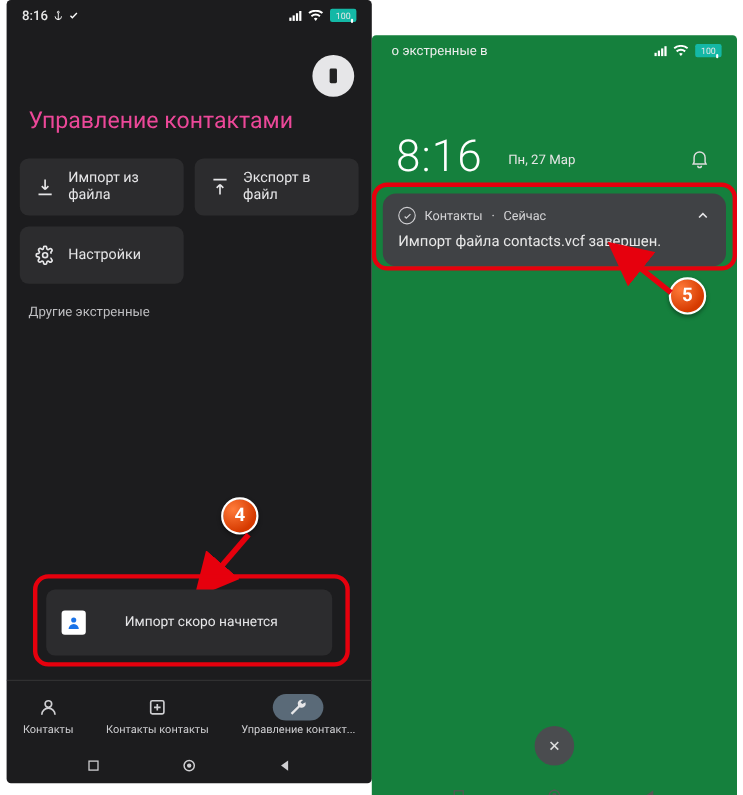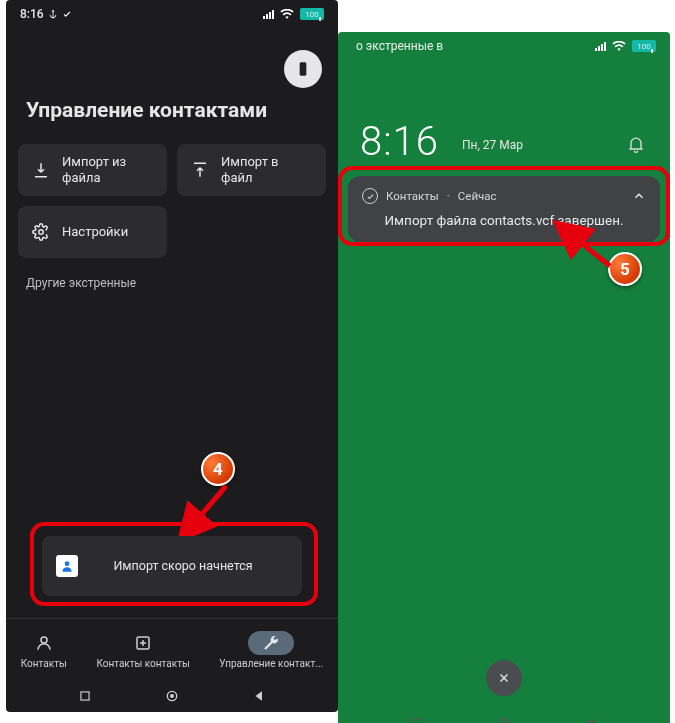--- a/index.html
+++ b/index.html
@@ -25,21 +25,21 @@
   .bars i:nth-child(3){height:7px;} .bars i:nth-child(4){height:9px;}
   .wifi-svg { width:14px; height:10px; }
   .bat { width:24px; height:12px; border:6px solid #14b8a6; border-radius:2px; font-size:8px; display:flex; align-items:center; justify-content:center; position:relative; }
   .bat::after{content:""; position:absolute; right:-3px; top:3px; width:2px; height:4px; background:#fff; border-radius:1px;}
 
   
   .fab-circle {
     position:absolute; top:50px; right:16px; width:38px; height:38px; border-radius:50%;
     background:#e6e6e8; display:flex; align-items:center; justify-content:center;
   }
-  .page-title { color:#e5e5e5; font-size:21px; font-weight:700; position:absolute; top:98px; left:20px; }
+  .page-title { color:#ec4899; font-size:21px; font-weight:400; position:absolute; top:98px; left:20px; }
   .btn-grid { position:absolute; top:144px; left:12px; right:12px; display:grid; grid-template-columns:1fr 1fr; gap:10px; }
   .tile {
     background:#2c2c2e; border-radius:8px; padding:5px 14px;
     display:flex; align-items:center; gap:12px; min-height:52px;
   }
   .tile-full { grid-column: span 1; }
   .tile svg { flex:0 0 auto; }
   .tile span { color:#e6e6e8; font-size:13px; line-height:1.25; }
   .sec-label { position:absolute; top:276px; left:20px; color:#bfbfc2; font-size:12px; }
   .row-item { position:absolute; top:300px; left:12px; right:12px; padding:10px 8px; display:flex; align-items:center; gap:14px; }
@@ -85,21 +85,21 @@
   .big-clock { position:absolute; top:86px; left:22px; color:#fff; font-size:40px; font-weight:300; letter-spacing:1px; }
   .dateline { position:absolute; top:106px; left:124px; color:#e6e6e6; font-size:12px; }
   .bell { position:absolute; top:100px; right:22px; width:24px; height:24px; border-radius:50%; display:flex; align-items:center; justify-content:center;}
   .notif {
     position:absolute; top:144px; left:10px; right:10px; background:#404245; border-radius:12px;
     padding:12px 14px 14px 14px; color:#e8e8e8;
   }
   .notif-h { display:flex; align-items:center; gap:8px; font-size:11.5px; color:#d5d5d7; margin-bottom:8px;}
   .notif-h .app-ic{ width:16px; height:16px; border-radius:50%; border:1.5px solid #cfcfd2; display:flex; align-items:center; justify-content:center;}
   .notif-h .chev { margin-left:auto; }
-  .notif-msg { font-size:13.5px;text-align:center; }
+  .notif-msg { font-size:13.5px; }
 
   .dismiss { position:absolute; bottom:48px; left:50%; transform:translateX(-50%); width:36px; height:36px; border-radius:50%; background:#4a4c4f; display:flex; align-items:center; justify-content:center;}
   .nav-right { position:absolute; bottom:6px; left:0; right:0; height:30px; display:flex; align-items:center; justify-content:space-evenly;}
 </style>
 </head>
 <body>
 
 <div class="frame left">
 
   <div class="status-bar">
@@ -141,21 +141,21 @@
     <div class="tile">
       <svg width="18" height="18" viewBox="0 0 24 24" fill="none" stroke="#e6e6e8" stroke-width="2">
           <path d="M12 3v12m0 0l-4-4m4 4l4-4M4 21h16"></path>
         </svg>
       <span>Импорт из файла</span>
     </div>
     <div class="tile">
       <svg width="18" height="18" viewBox="0 0 24 24" fill="none" stroke="#e6e6e8" stroke-width="2">
           <path d="M12 21V9m0 0l-4 4m4-4l4 4M4 3h16"></path>
         </svg>
-      <span>Импорт в файл</span>
+      <span>Экспорт в файл</span>
     </div>
     <div class="tile tile-full">
       <svg width="18" height="18" viewBox="0 0 24 24" fill="none" stroke="#e6e6e8" stroke-width="2">
           <circle cx="12" cy="12" r="3"></circle>
           <path d="M19.4 15a1.7 1.7 0 00.34 1.87l.06.06a2 2 0 11-2.83 2.83l-.06-.06a1.7 1.7 0 00-1.87-.34 1.7 1.7 0 00-1 1.56V21a2 2 0 11-4 0v-.09a1.7 1.7 0 00-1-1.56 1.7 1.7 0 00-1.87.34l-.06.06a2 2 0 11-2.83-2.83l.06-.06A1.7 1.7 0 005 15a1.7 1.7 0 00-1.56-1H3a2 2 0 110-4h.09A1.7 1.7 0 005 9a1.7 1.7 0 00-.34-1.87l-.06-.06A2 2 0 117.43 4.24l.06.06A1.7 1.7 0 009 5a1.7 1.7 0 001-1.56V3a2 2 0 114 0v.09A1.7 1.7 0 0015 5a1.7 1.7 0 001.87-.34l.06-.06a2 2 0 112.83 2.83l-.06.06A1.7 1.7 0 0019 9c.14.35.22.72.22 1.1"></path>
         </svg>
       <span>Настройки</span>
     </div>
   </div>
 

